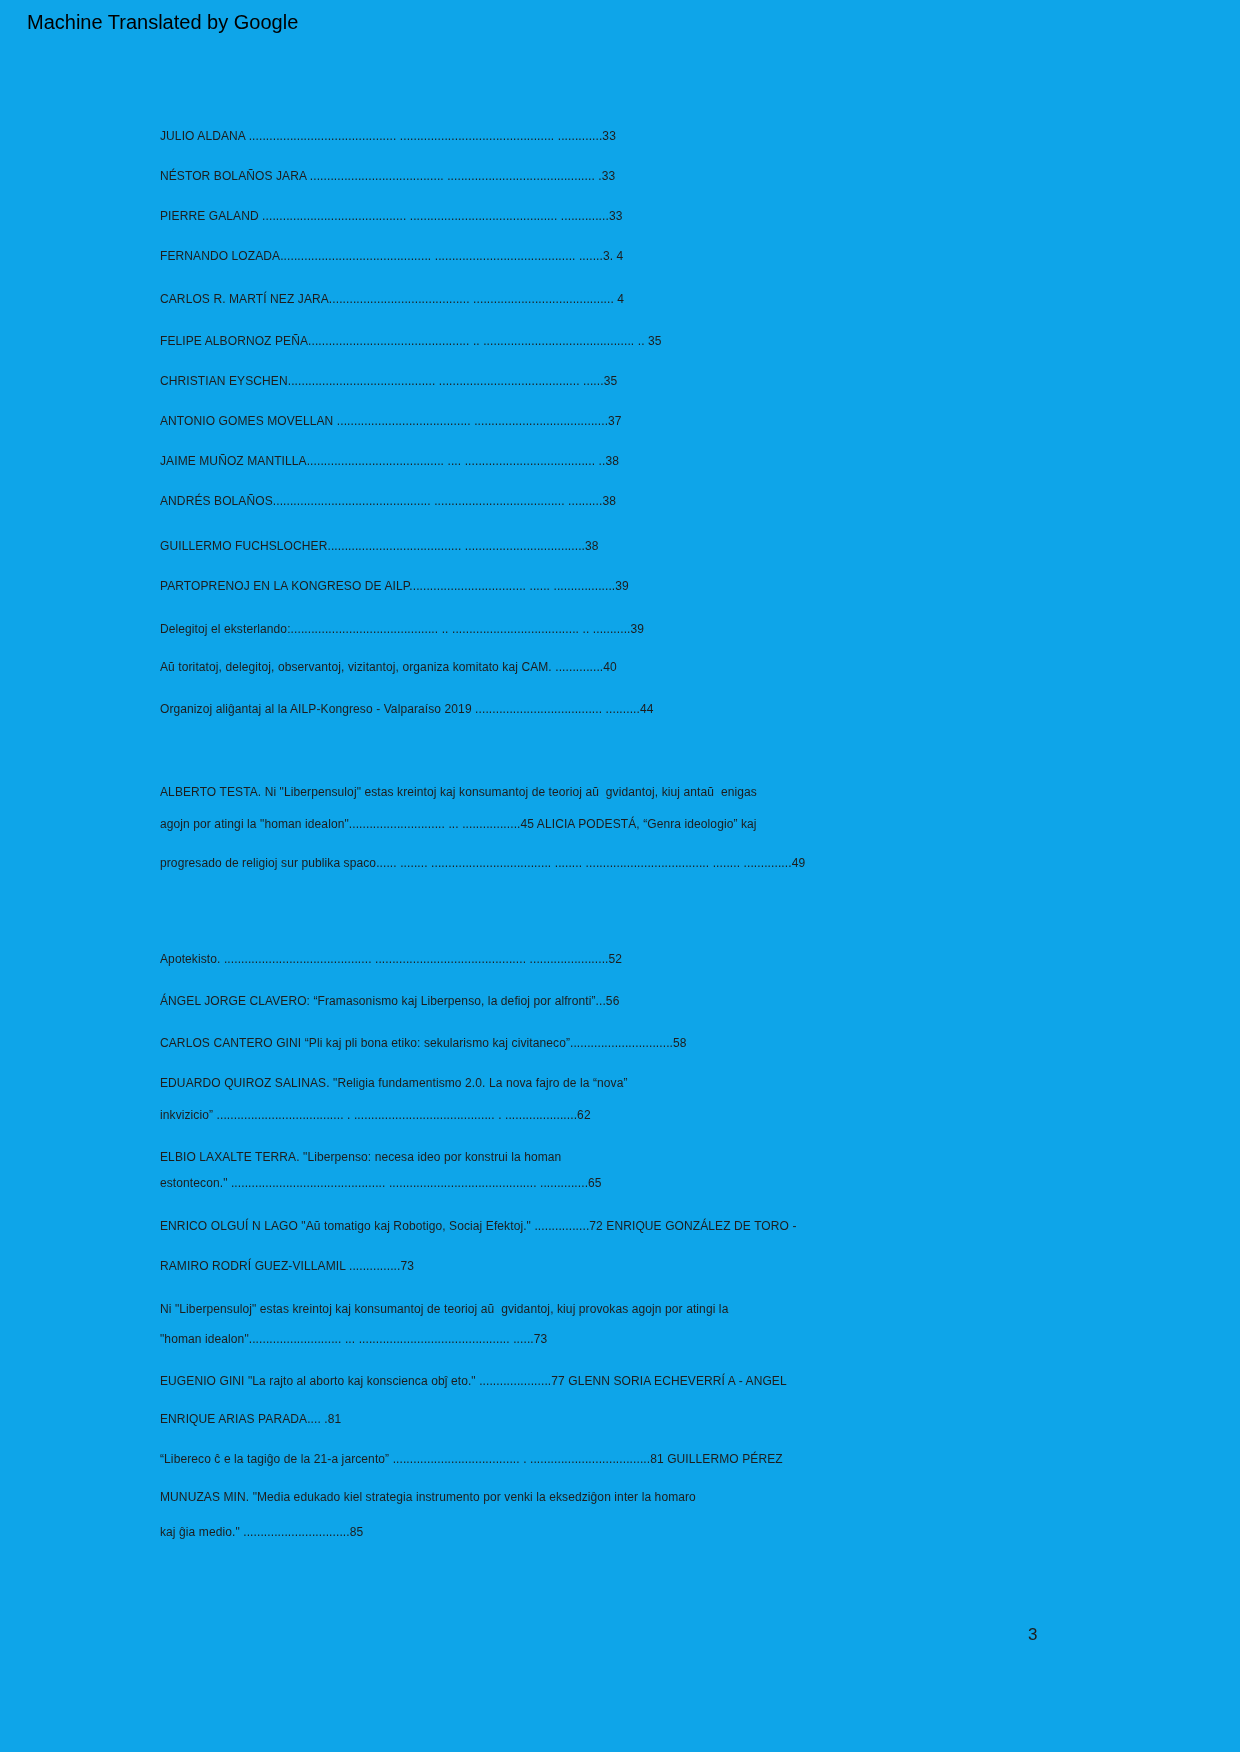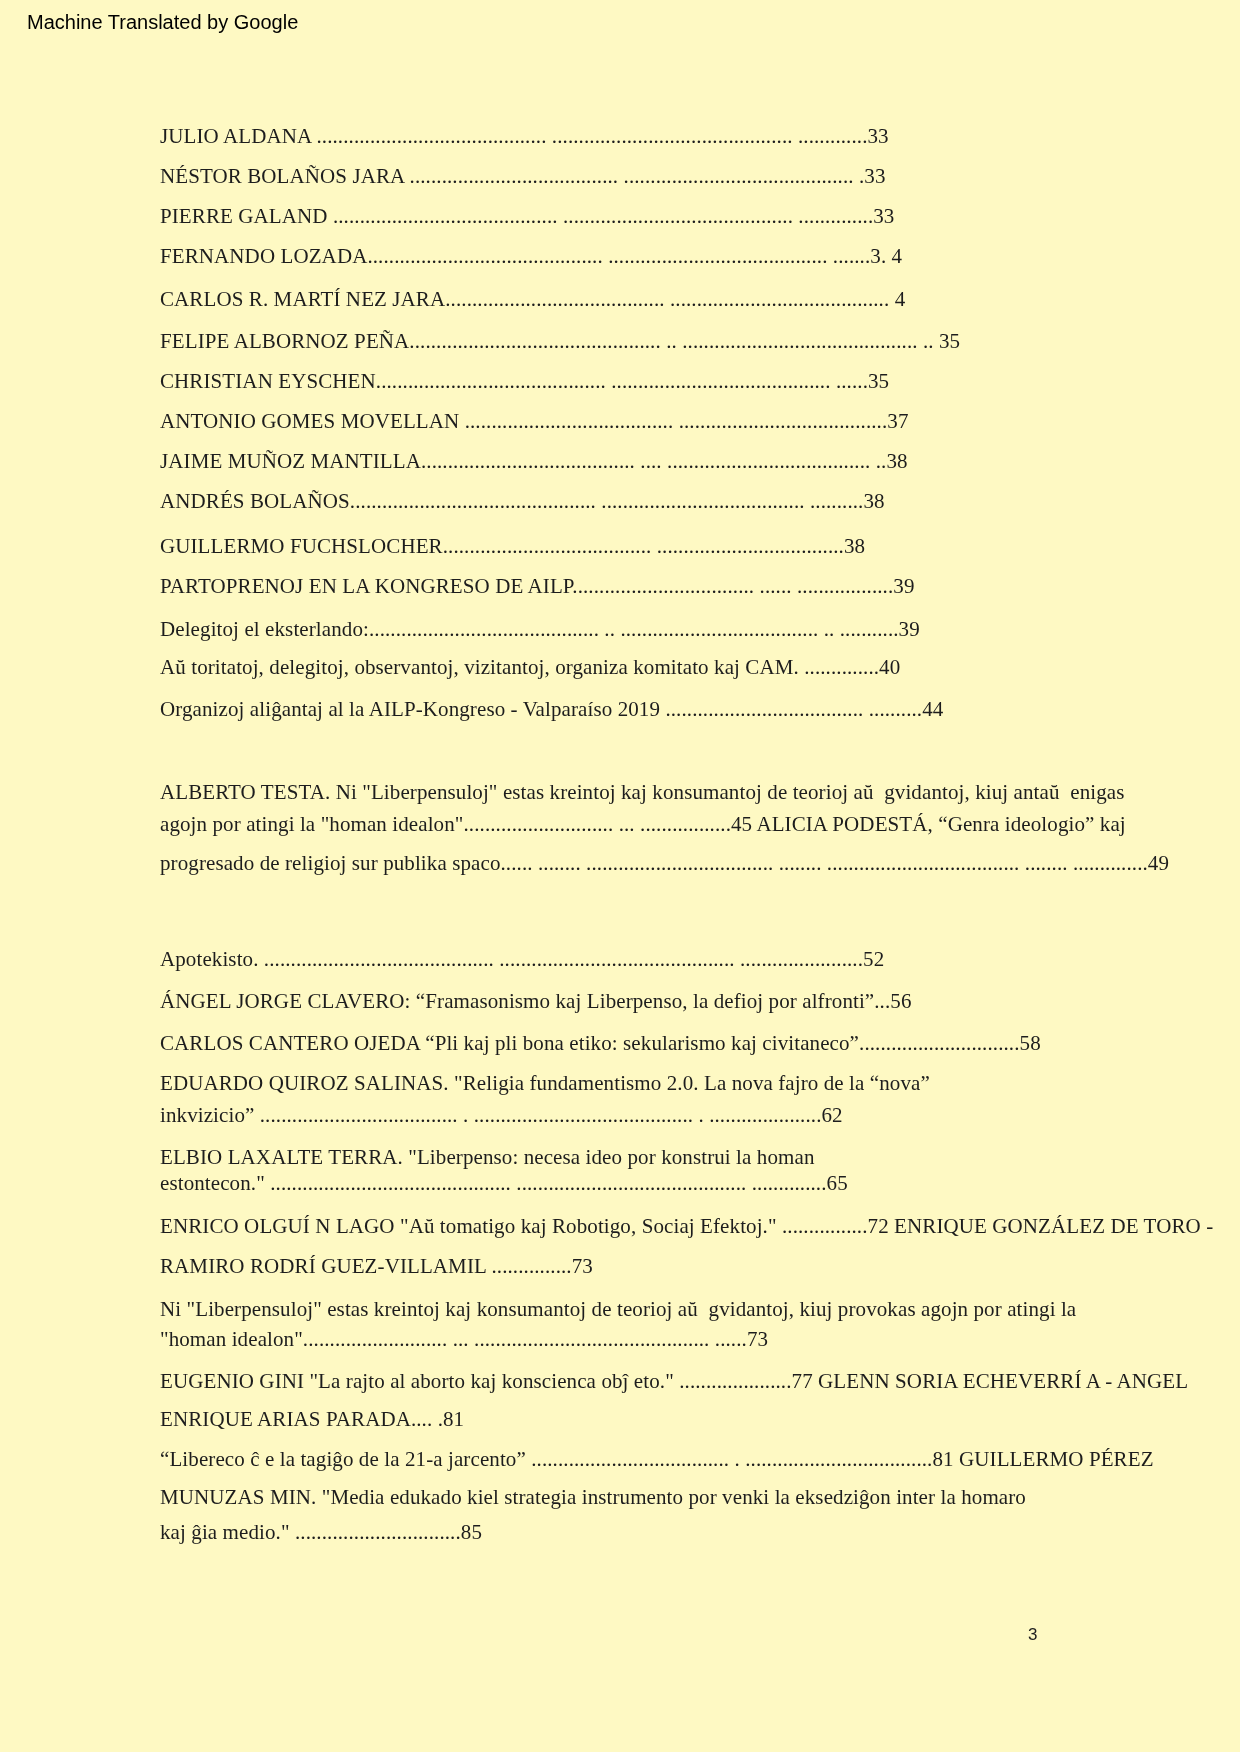--- a/index.html
+++ b/index.html
@@ -1,41 +1,40 @@
 <!DOCTYPE html>
 <html><head>
   <meta charset="utf-8">
   <style>
     html, body { margin: 0; padding: 0; background: #ffffff; }
     .page {
       position: relative;
       width: 1240px;
       height: 1752px;
-      background: #fef9c3;
+      background: #0ea5e9;
       font-family: "Liberation Sans", sans-serif;
       color: #1d1d1d;
       overflow: hidden;
     }
     .watermark {
       position: absolute;
       left: 27px;
       top: 11px;
       font-size: 20px;
       color: #000000;
       white-space: pre;
     }
     .toc-line {
       position: absolute;
       left: 160px;
-      font-size: 21px;
+      font-size: 12px;
       line-height: 22px;
       letter-spacing: 0.1px;
       white-space: pre;
       color: #1d1d1d;
-      font-family: Liberation Serif, serif;
     }
     .page-number {
       position: absolute;
       left: 1028px;
       top: 1625px;
       font-size: 17px;
       color: #1d1d1d;
     }
   </style>
 </head>
@@ -57,21 +56,21 @@
   <div class="toc-line" style="top:535px">GUILLERMO FUCHSLOCHER....................................... ...................................38</div>
   <div class="toc-line" style="top:575px">PARTOPRENOJ EN LA KONGRESO DE AILP.................................. ...... ..................39</div>
   <div class="toc-line" style="top:618px">Delegitoj el eksterlando:........................................... .. ..................................... .. ...........39</div>
   <div class="toc-line" style="top:656px">Aŭ toritatoj, delegitoj, observantoj, vizitantoj, organiza komitato kaj CAM. ..............40</div>
   <div class="toc-line" style="top:698px">Organizoj aliĝantaj al la AILP-Kongreso - Valparaíso 2019 ..................................... ..........44</div>
   <div class="toc-line" style="top:781px">ALBERTO TESTA. Ni "Liberpensuloj" estas kreintoj kaj konsumantoj de teorioj aŭ  gvidantoj, kiuj antaŭ  enigas</div>
   <div class="toc-line" style="top:813px">agojn por atingi la "homan idealon"............................ ... .................45 ALICIA PODESTÁ, “Genra ideologio” kaj</div>
   <div class="toc-line" style="top:852px">progresado de religioj sur publika spaco...... ........ ................................... ........ .................................... ........ ..............49</div>
   <div class="toc-line" style="top:948px">Apotekisto. ........................................... ............................................ .......................52</div>
   <div class="toc-line" style="top:990px">ÁNGEL JORGE CLAVERO: “Framasonismo kaj Liberpenso, la defioj por alfronti”...56</div>
-  <div class="toc-line" style="top:1032px">CARLOS CANTERO OJEDA “Pli kaj pli bona etiko: sekularismo kaj civitaneco”..............................58</div>
+  <div class="toc-line" style="top:1032px">CARLOS CANTERO GINI “Pli kaj pli bona etiko: sekularismo kaj civitaneco”..............................58</div>
   <div class="toc-line" style="top:1072px">EDUARDO QUIROZ SALINAS. "Religia fundamentismo 2.0. La nova fajro de la “nova”</div>
   <div class="toc-line" style="top:1104px">inkvizicio” ..................................... . ......................................... . .....................62</div>
   <div class="toc-line" style="top:1146px">ELBIO LAXALTE TERRA. "Liberpenso: necesa ideo por konstrui la homan</div>
   <div class="toc-line" style="top:1172px">estontecon." ............................................. ........................................... ..............65</div>
   <div class="toc-line" style="top:1215px">ENRICO OLGUÍ N LAGO "Aŭ tomatigo kaj Robotigo, Sociaj Efektoj." ................72 ENRIQUE GONZÁLEZ DE TORO -</div>
   <div class="toc-line" style="top:1255px">RAMIRO RODRÍ GUEZ-VILLAMIL ...............73</div>
   <div class="toc-line" style="top:1298px">Ni "Liberpensuloj" estas kreintoj kaj konsumantoj de teorioj aŭ  gvidantoj, kiuj provokas agojn por atingi la</div>
   <div class="toc-line" style="top:1328px">"homan idealon"........................... ... ............................................ ......73</div>
   <div class="toc-line" style="top:1370px">EUGENIO GINI "La rajto al aborto kaj konscienca obĵ eto." .....................77 GLENN SORIA ECHEVERRÍ A - ANGEL</div>
   <div class="toc-line" style="top:1408px">ENRIQUE ARIAS PARADA.... .81</div>

